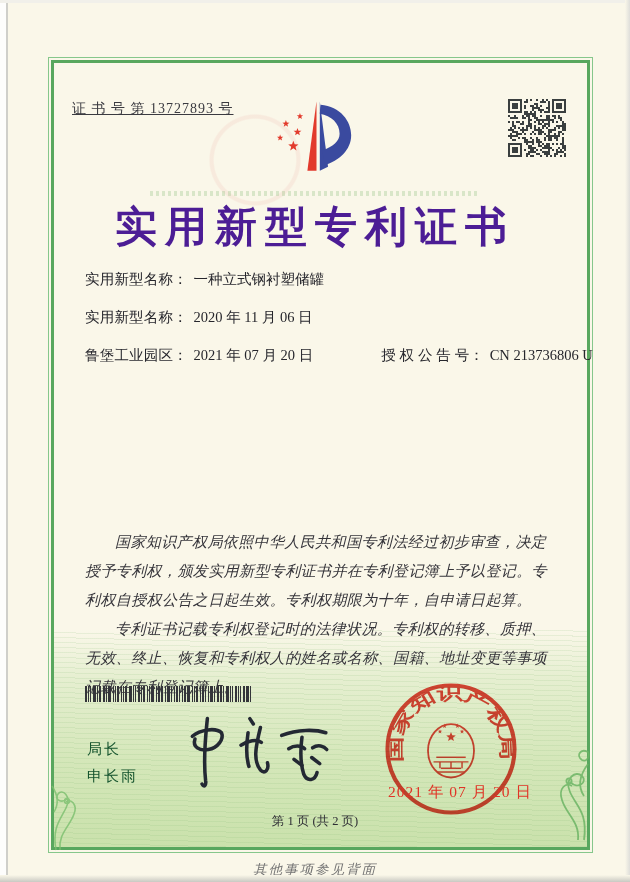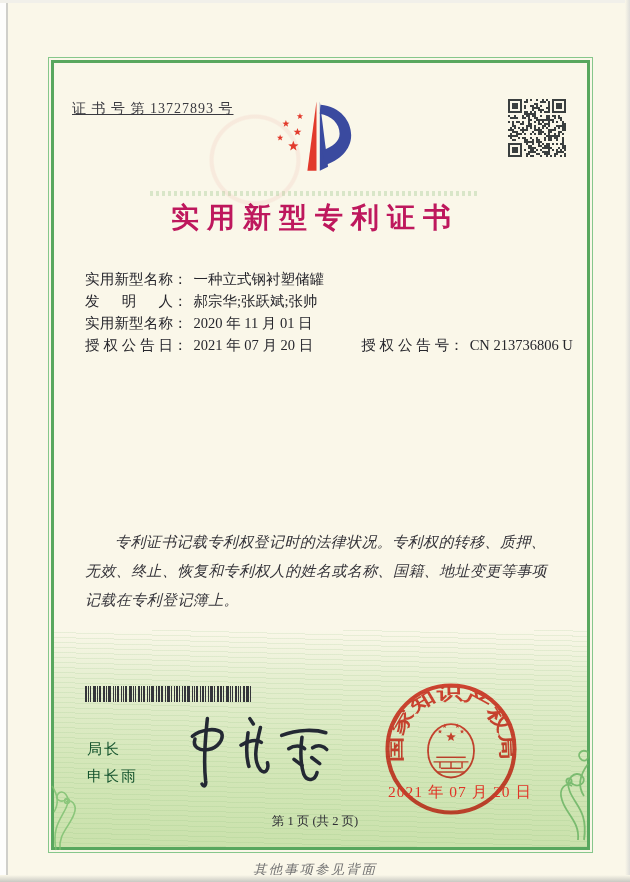--- a/index.html
+++ b/index.html
@@ -30,29 +30,29 @@
     background:repeating-linear-gradient(90deg, rgba(130,185,115,.5) 0 3px, transparent 3px 6px); }
   .stamp-ghost { position:absolute; left:185px; top:90px; width:140px; height:140px; border-radius:50%;
     background:radial-gradient(closest-side, transparent 58%, rgba(225,120,115,.10) 60%, rgba(225,120,115,.10) 64%, transparent 66%); }
 
   .cert-no { position:absolute; left:72px; top:100px; font-size:14px; letter-spacing:1px; color:#3a3a40;text-decoration:underline; }
 
   .logo { position:absolute; left:268px; top:99px; width:92px; height:76px; }
   .qr { position:absolute; left:508px; top:99px; width:58px; height:58px; }
 
   .title { position:absolute; left:0; top:199px; width:100%; text-align:center;
-    font-size:28px; font-weight:600; letter-spacing:8px; color:#be185d; }
+    font-size:42px; font-weight:600; letter-spacing:8px; color:#4c1d95; }
 
   .fields { position:absolute; left:85px; top:268px; width:480px; display:flex;
-    flex-direction:column; font-size:14.5px; color:#26262c; }
+    flex-direction:column; gap:16px; font-size:14.5px; color:#26262c; }
   .frow { line-height:22px; white-space:nowrap; }
   .flabel { display:inline-block; width:88px; text-align:justify; text-align-last:justify; }
   .fcolon { display:inline-block; }
   .fvalue { margin-left:6px; }
-  .fpair2 { margin-left:48px; }
+  .fpair2 { margin-left:68px; }
 
   .paras { position:absolute; left:85px; top:528px; width:468px; font-size:15px;
     line-height:1.94; color:#35343a; font-style:italic; letter-spacing:.4px; }
   .paras p { text-indent:2em; }
 
   .barcode { position:absolute; left:85px; top:686px; width:168px; height:16px; }
 
   .official { position:absolute; left:87px; top:736px; font-size:15px; color:#14532d;
     line-height:27px; letter-spacing:2px; font-style:normal; }
   .signature { position:absolute; left:172px; top:708px; width:168px; height:84px; }
@@ -436,31 +436,29 @@
       </g>
   </svg>
 
   <div class="title">实用新型专利证书</div>
 
   <div class="fields">
     <div class="frow">
       <span class="flabel">实用新型名称</span><span class="fcolon">：</span><span class="fvalue">一种立式钢衬塑储罐</span>
     </div>
     <div class="frow">
-      <span class="flabel">发明人</span><span class="fcolon">：</span><span class="fvalue">郝宗华;张跃斌;张帅</span>
+      <span class="flabel">实用新型名称</span><span class="fcolon">：</span><span class="fvalue">2020 年 11 月 06 日</span>
     </div>
     <div class="frow">
-      <span class="flabel">实用新型名称</span><span class="fcolon">：</span><span class="fvalue">2020 年 11 月 01 日</span>
-    </div>
-    <div class="frow">
-      <span class="flabel">授权公告日</span><span class="fcolon">：</span><span class="fvalue">2021 年 07 月 20 日</span><span class="fpair2"><span class="flabel">授权公告号</span><span class="fcolon">：</span><span class="fvalue">CN 213736806 U</span></span>
+      <span class="flabel">鲁堡工业园区</span><span class="fcolon">：</span><span class="fvalue">2021 年 07 月 20 日</span><span class="fpair2"><span class="flabel">授权公告号</span><span class="fcolon">：</span><span class="fvalue">CN 213736806 U</span></span>
     </div>
   </div>
 
   <div class="paras">
+    <p>国家知识产权局依照中华人民共和国专利法经过初步审查，决定授予专利权，颁发实用新型专利证书并在专利登记簿上予以登记。专利权自授权公告之日起生效。专利权期限为十年，自申请日起算。</p>
     <p>专利证书记载专利权登记时的法律状况。专利权的转移、质押、无效、终止、恢复和专利权人的姓名或名称、国籍、地址变更等事项记载在专利登记簿上。</p>
   </div>
 
   <svg class="barcode" viewBox="0 0 168 16" preserveAspectRatio="none">
     <g id="barcode-bars" fill="#34353a">
         <rect x="0" y="0" width="2" height="16"></rect>
         <rect x="3" y="0" width="1" height="16"></rect>
         <rect x="5" y="0" width="1" height="16"></rect>
         <rect x="8" y="0" width="3" height="16"></rect>
         <rect x="12" y="0" width="1" height="16"></rect>

